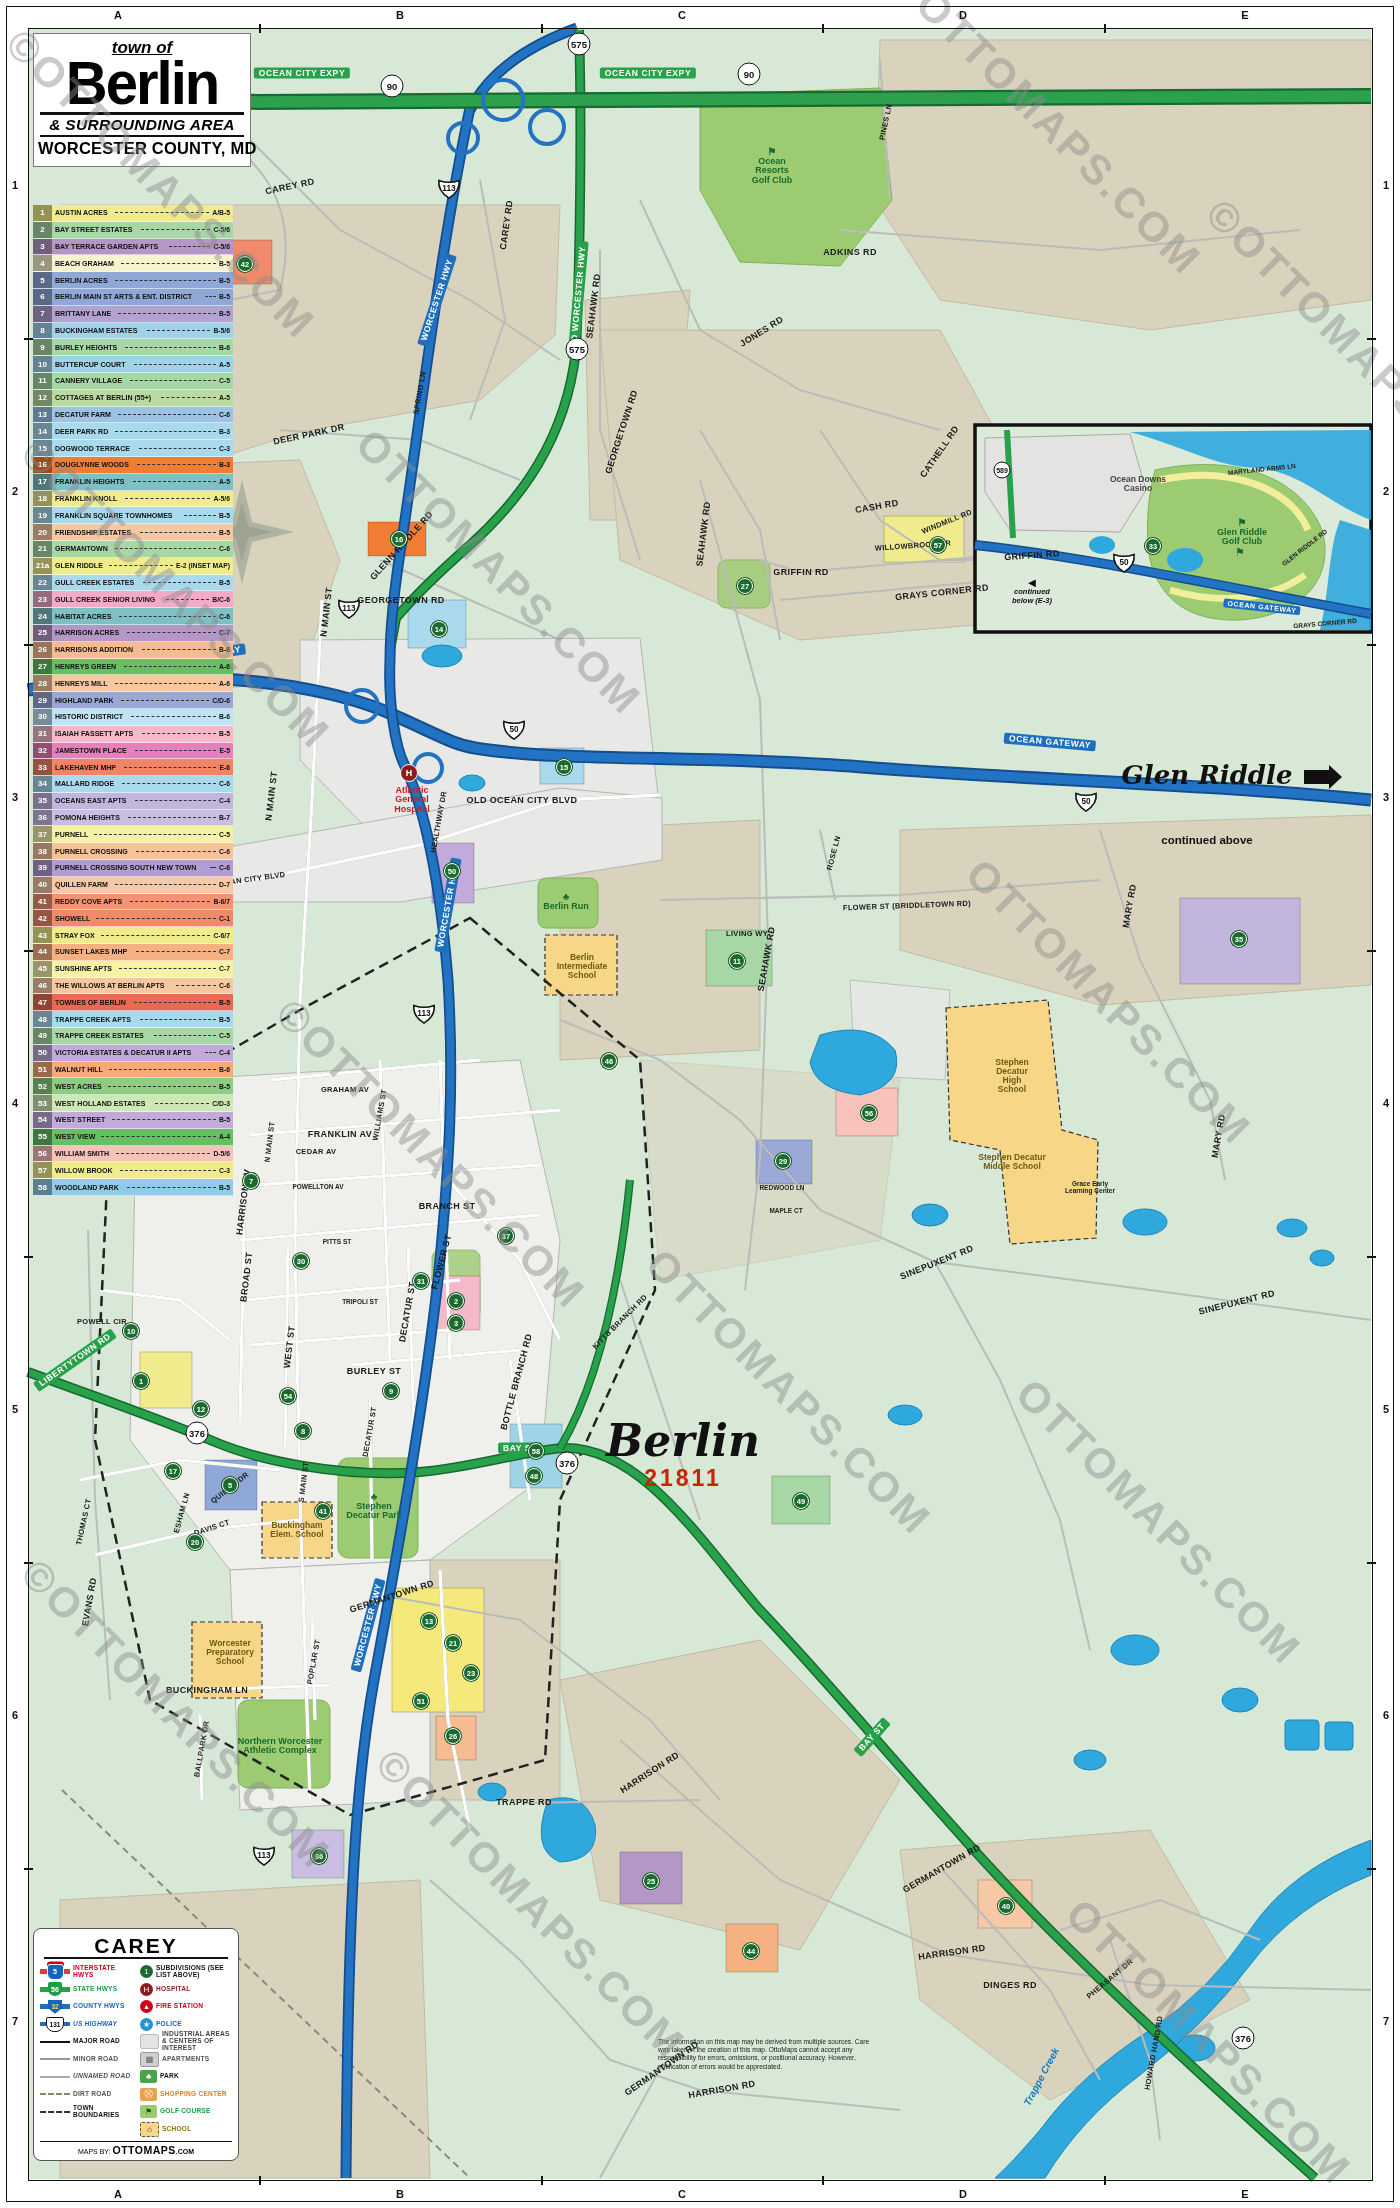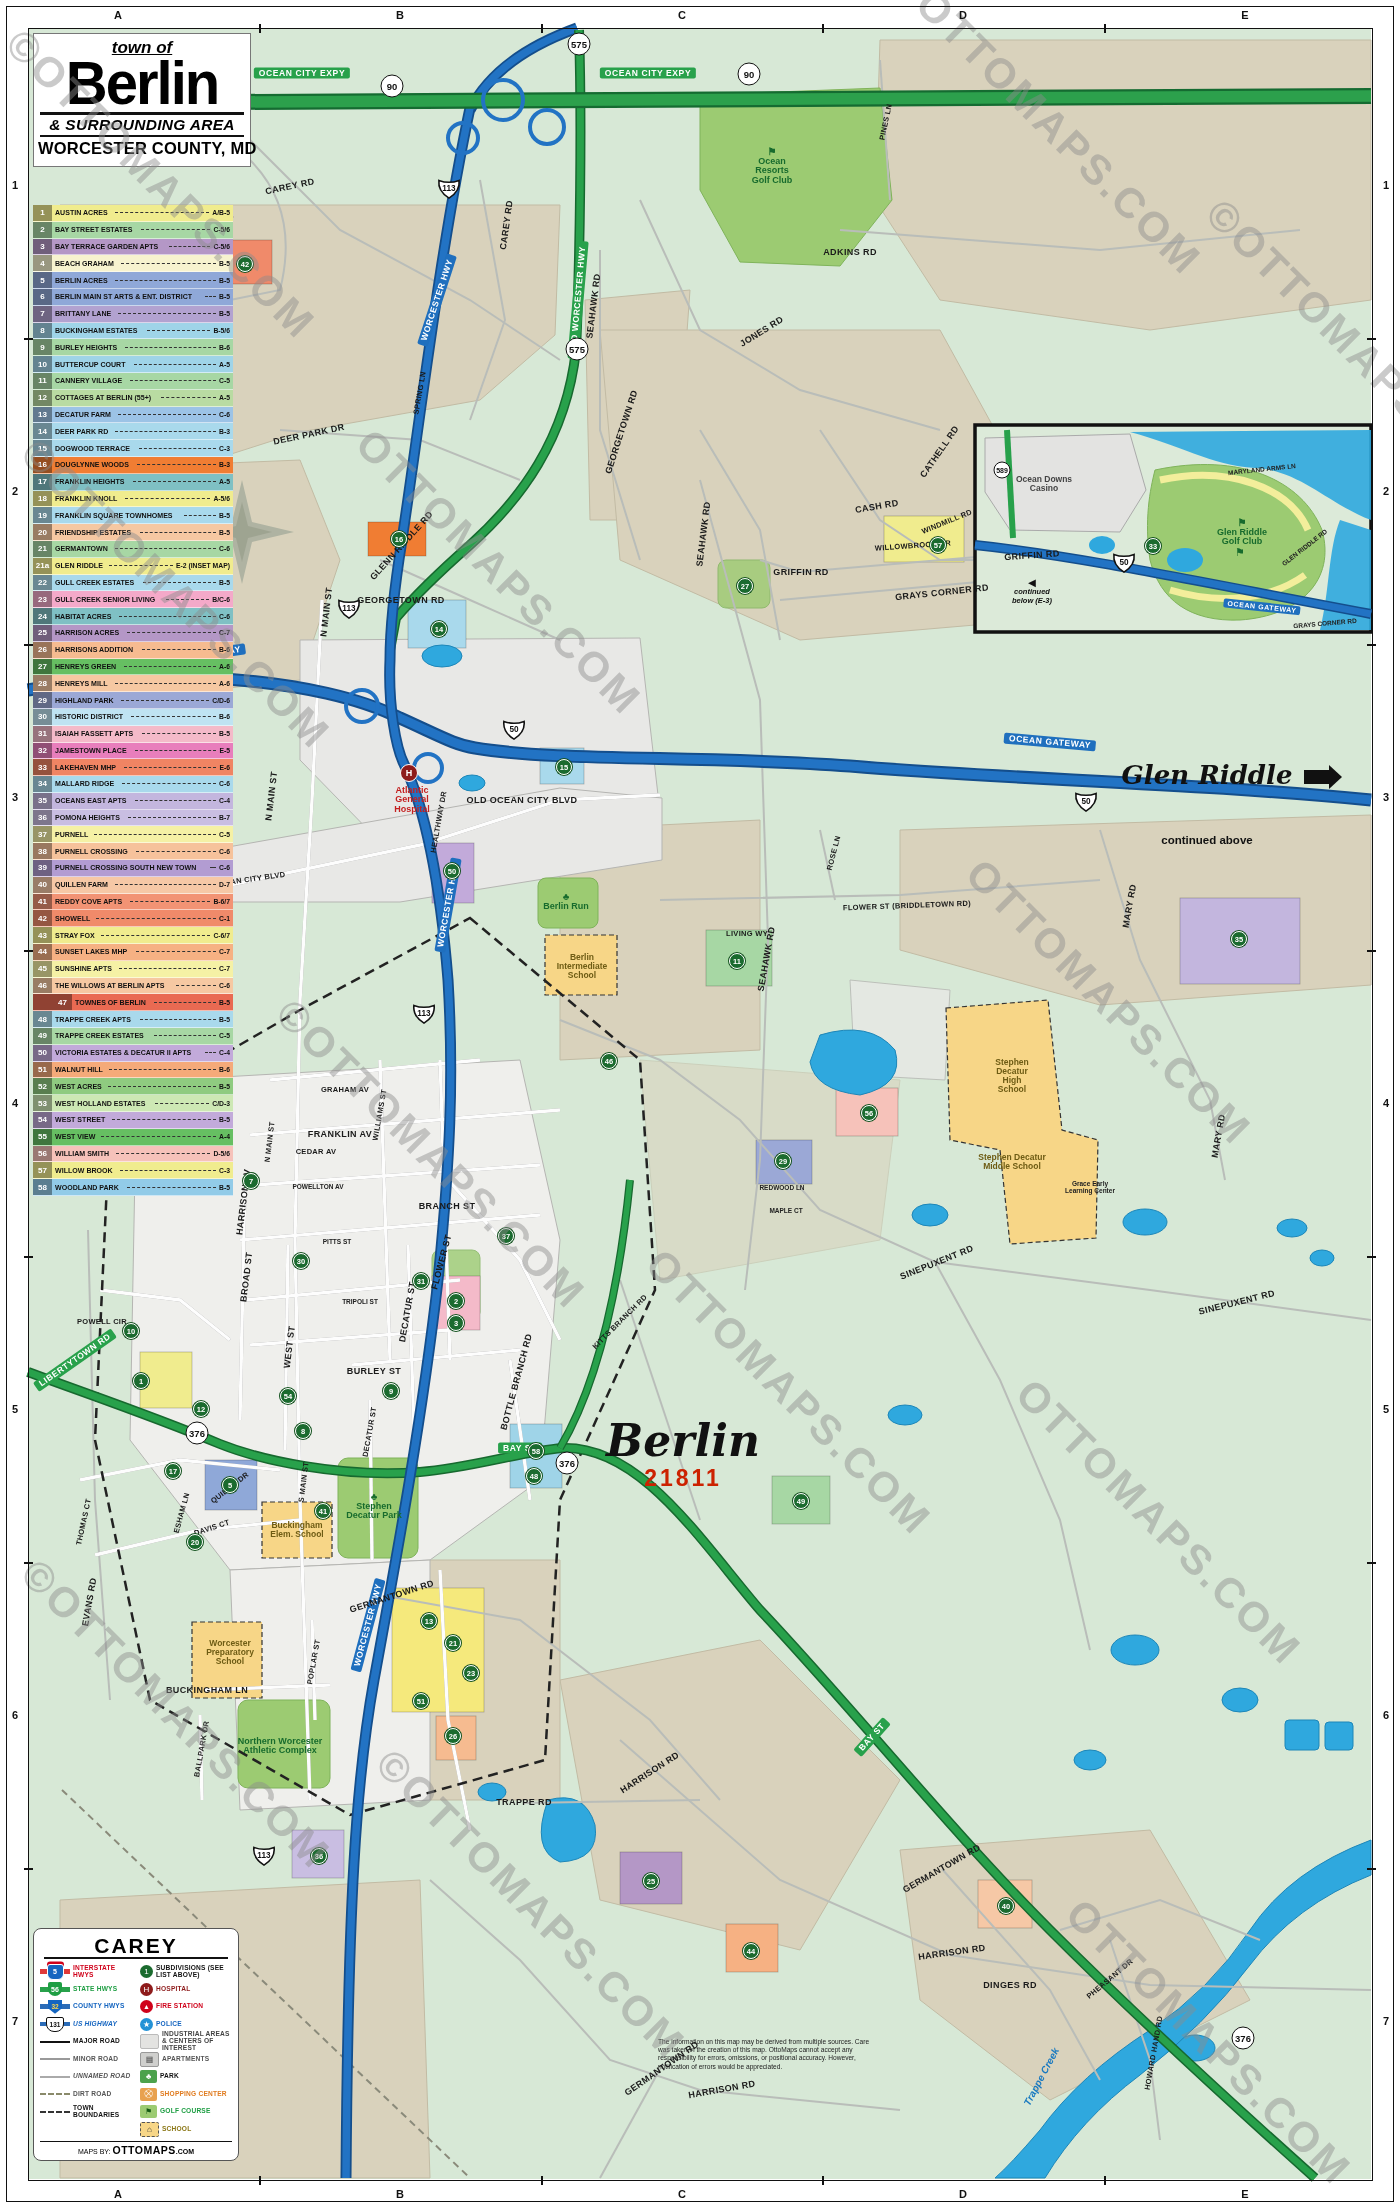--- a/index.html
+++ b/index.html
@@ -401,21 +401,21 @@
       <div class="maplabel c-pk" style="left: 374px; top: 1506px; transform: translate(-50%, -50%) rotate(0deg);"><span class="lbl-icon">♣</span>Stephen
 Decatur Park</div>
       <div class="maplabel c-sc" style="left: 297px; top: 1530px; transform: translate(-50%, -50%) rotate(0deg);">Buckingham
 Elem. School</div>
       <div class="maplabel c-sc" style="left: 230px; top: 1652px; transform: translate(-50%, -50%) rotate(0deg);">Worcester
 Preparatory
 School</div>
       <div class="maplabel c-pk" style="left: 280px; top: 1746px; transform: translate(-50%, -50%) rotate(0deg);">Northern Worcester
 Athletic Complex</div>
       <div class="maplabel c-wt" style="left: 1042px; top: 2077px; transform: translate(-50%, -50%) rotate(-62deg);">Trappe Creek</div>
-      <div class="maplabel c-cs" style="left: 1044px; top: 484px; transform: translate(-50%, -50%) rotate(0deg);">Ocean Downs
+      <div class="maplabel c-cs" style="left: 1138px; top: 484px; transform: translate(-50%, -50%) rotate(0deg);">Ocean Downs
 Casino</div>
       <div class="maplabel c-pk" style="left: 1242px; top: 532px; transform: translate(-50%, -50%) rotate(0deg);"><span class="lbl-icon">⚑</span>Glen Riddle
 Golf Club</div>
       <div class="shield-md" style="left: 392px; top: 86px;">90</div>
       <div class="shield-md" style="left: 749px; top: 74px;">90</div>
       <div class="shield-md" style="left: 579px; top: 44px;">575</div>
       <div class="shield-md" style="left: 577px; top: 349px;">575</div>
       <div class="shield-us" style="left: 449px; top: 188px;"><svg width="26" height="24" viewBox="0 0 40 38">
   <path d="M4,7 Q20,13 36,7 Q38,24 20,35 Q2,24 4,7 Z" fill="#fff" stroke="#111" stroke-width="2.5"></path>
   <text x="20" y="24" text-anchor="middle" font-size="13" font-weight="bold" fill="#111" font-family="Liberation Sans,sans-serif">113</text>
@@ -798,21 +798,21 @@
         <span class="sub-leader"></span>
         <span class="sub-ref">C-7</span>
       </div>
       <div class="sub-row" style="background: rgb(246, 200, 162);">
         <span class="sub-num" style="background: rgb(153, 124, 100);">46</span>
         <span class="sub-name">THE WILLOWS AT BERLIN APTS</span>
         <span class="sub-leader"></span>
         <span class="sub-ref">C-6</span>
       </div>
       <div class="sub-row" style="background: rgb(233, 106, 82);">
-        <span class="sub-num" style="background: rgb(144, 66, 51); padding-left: 20px;">47</span>
+        <span class="sub-num" style="background: rgb(144, 66, 51);">47</span>
         <span class="sub-name">TOWNES OF BERLIN</span>
         <span class="sub-leader"></span>
         <span class="sub-ref">B-5</span>
       </div>
       <div class="sub-row" style="background: rgb(169, 217, 236);">
         <span class="sub-num" style="background: rgb(105, 135, 146);">48</span>
         <span class="sub-name">TRAPPE CREEK APTS</span>
         <span class="sub-leader"></span>
         <span class="sub-ref">B-5</span>
       </div>

